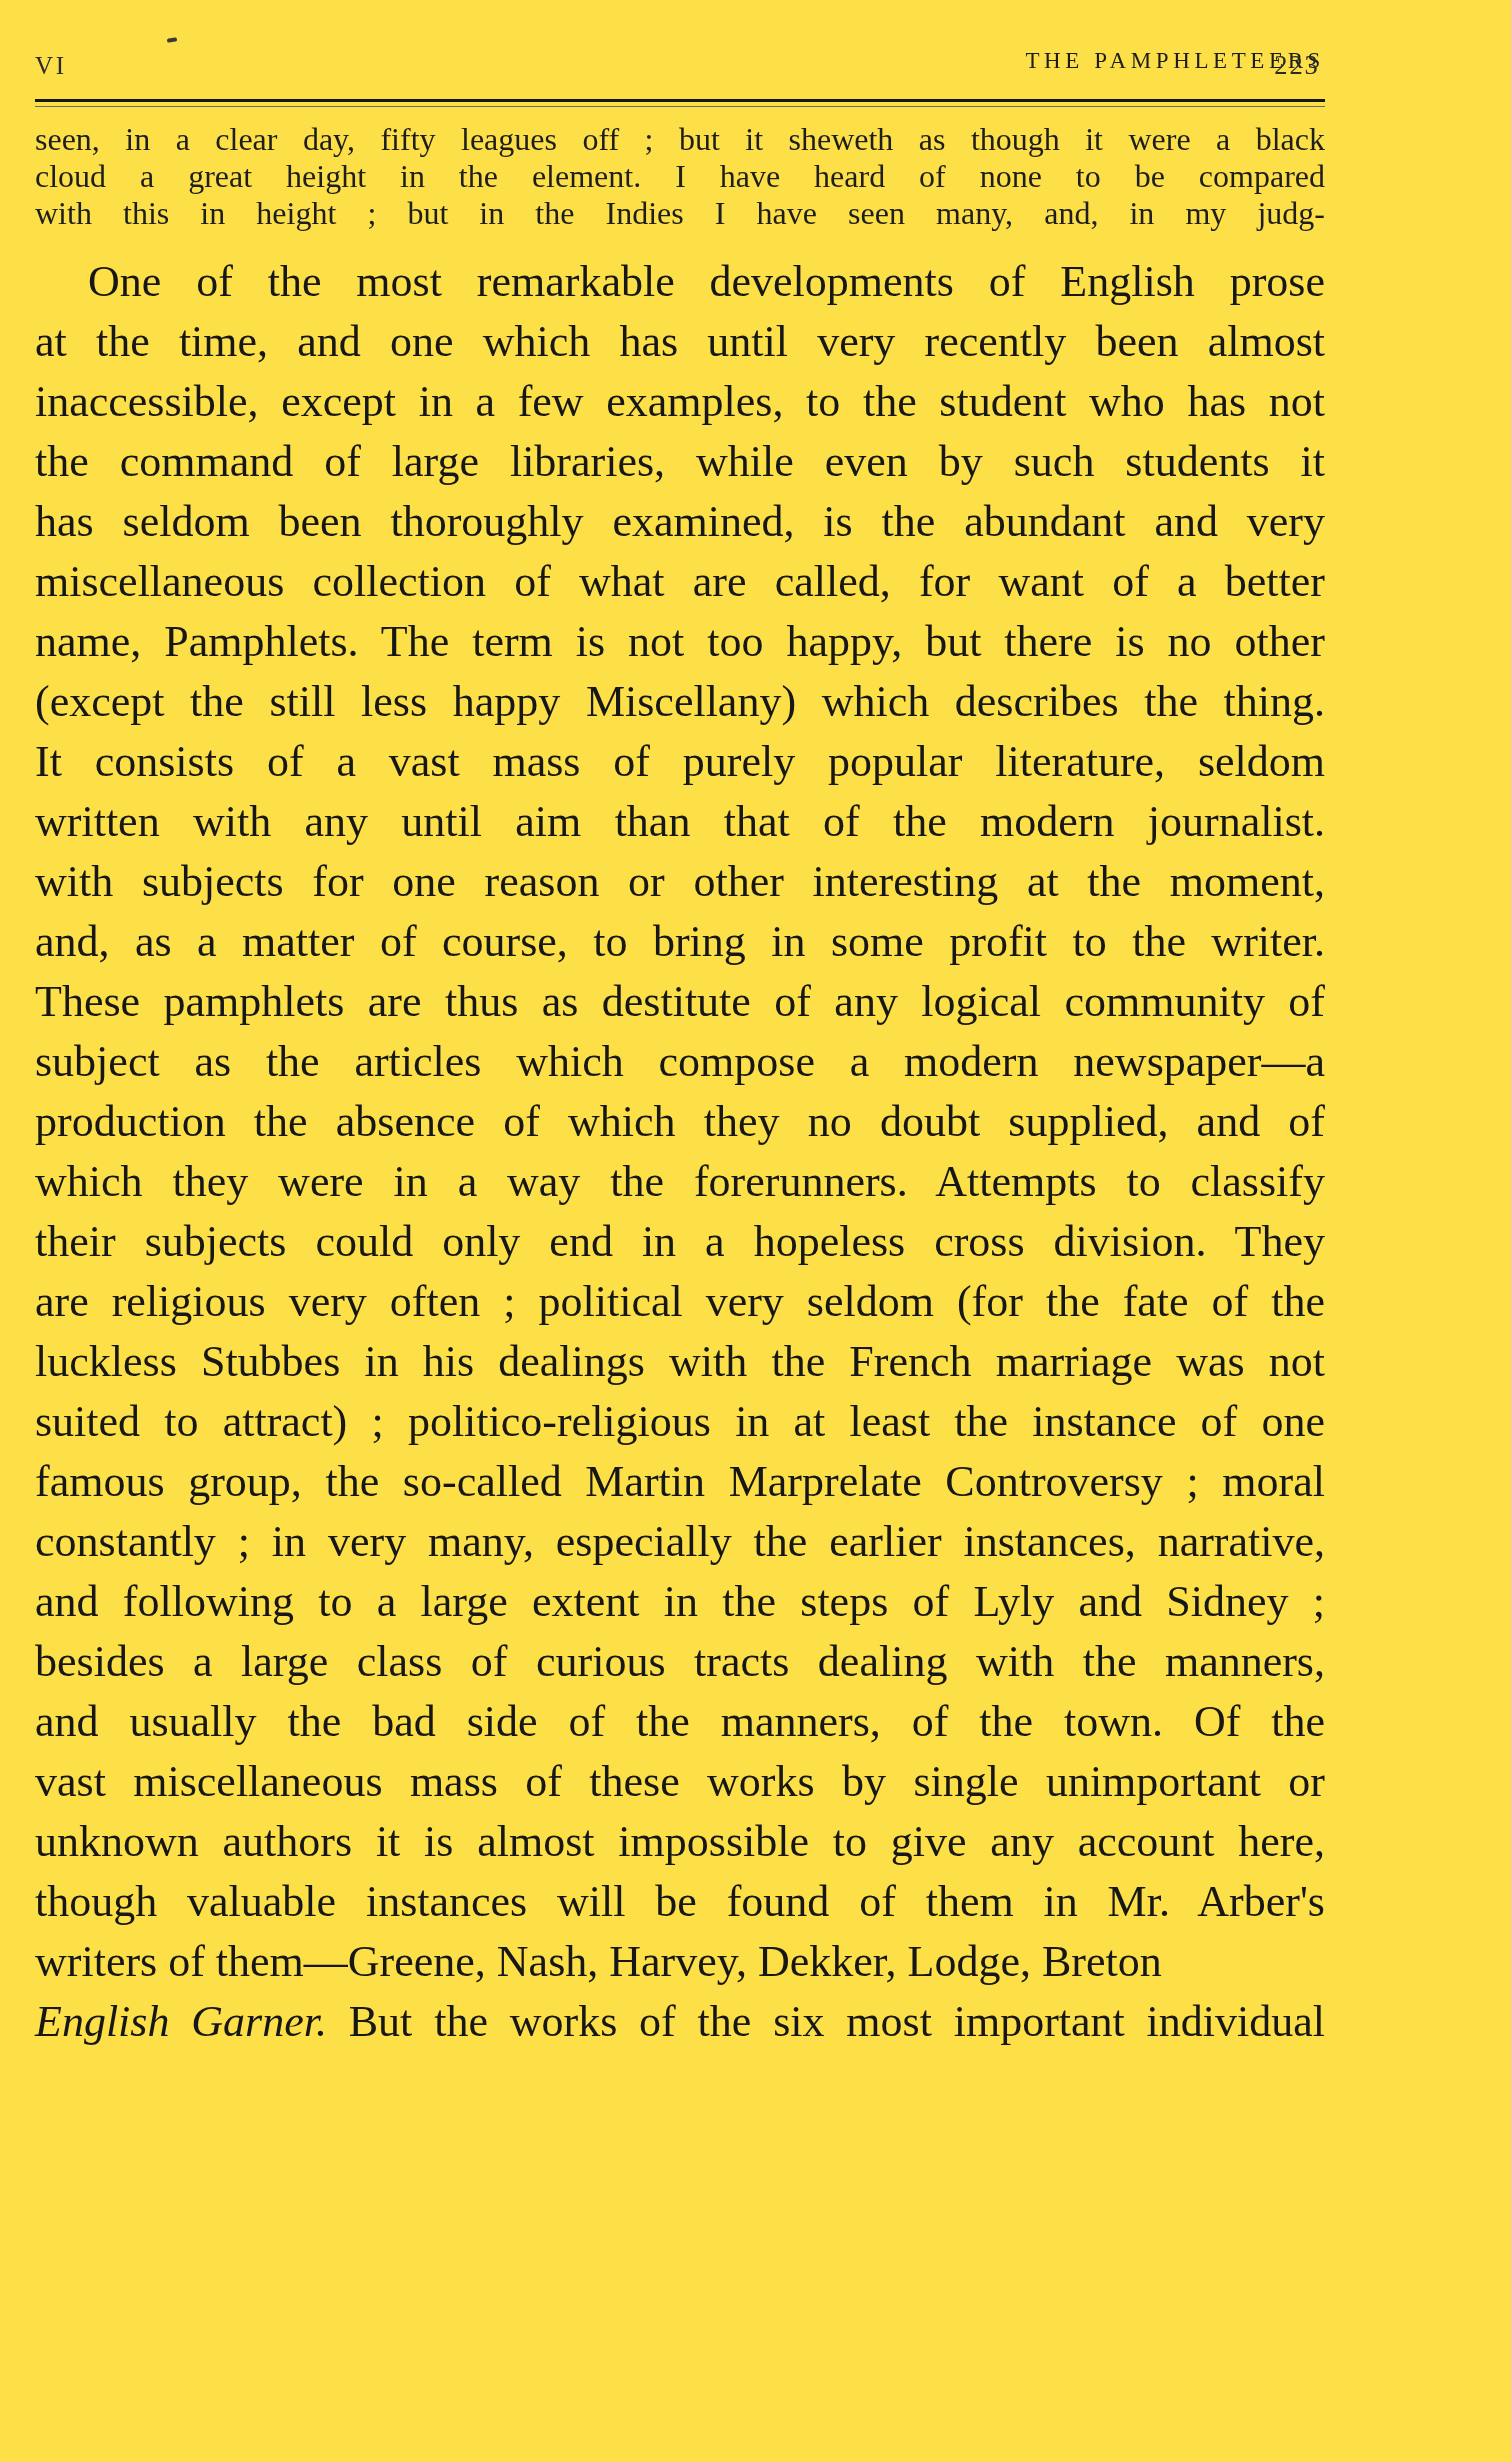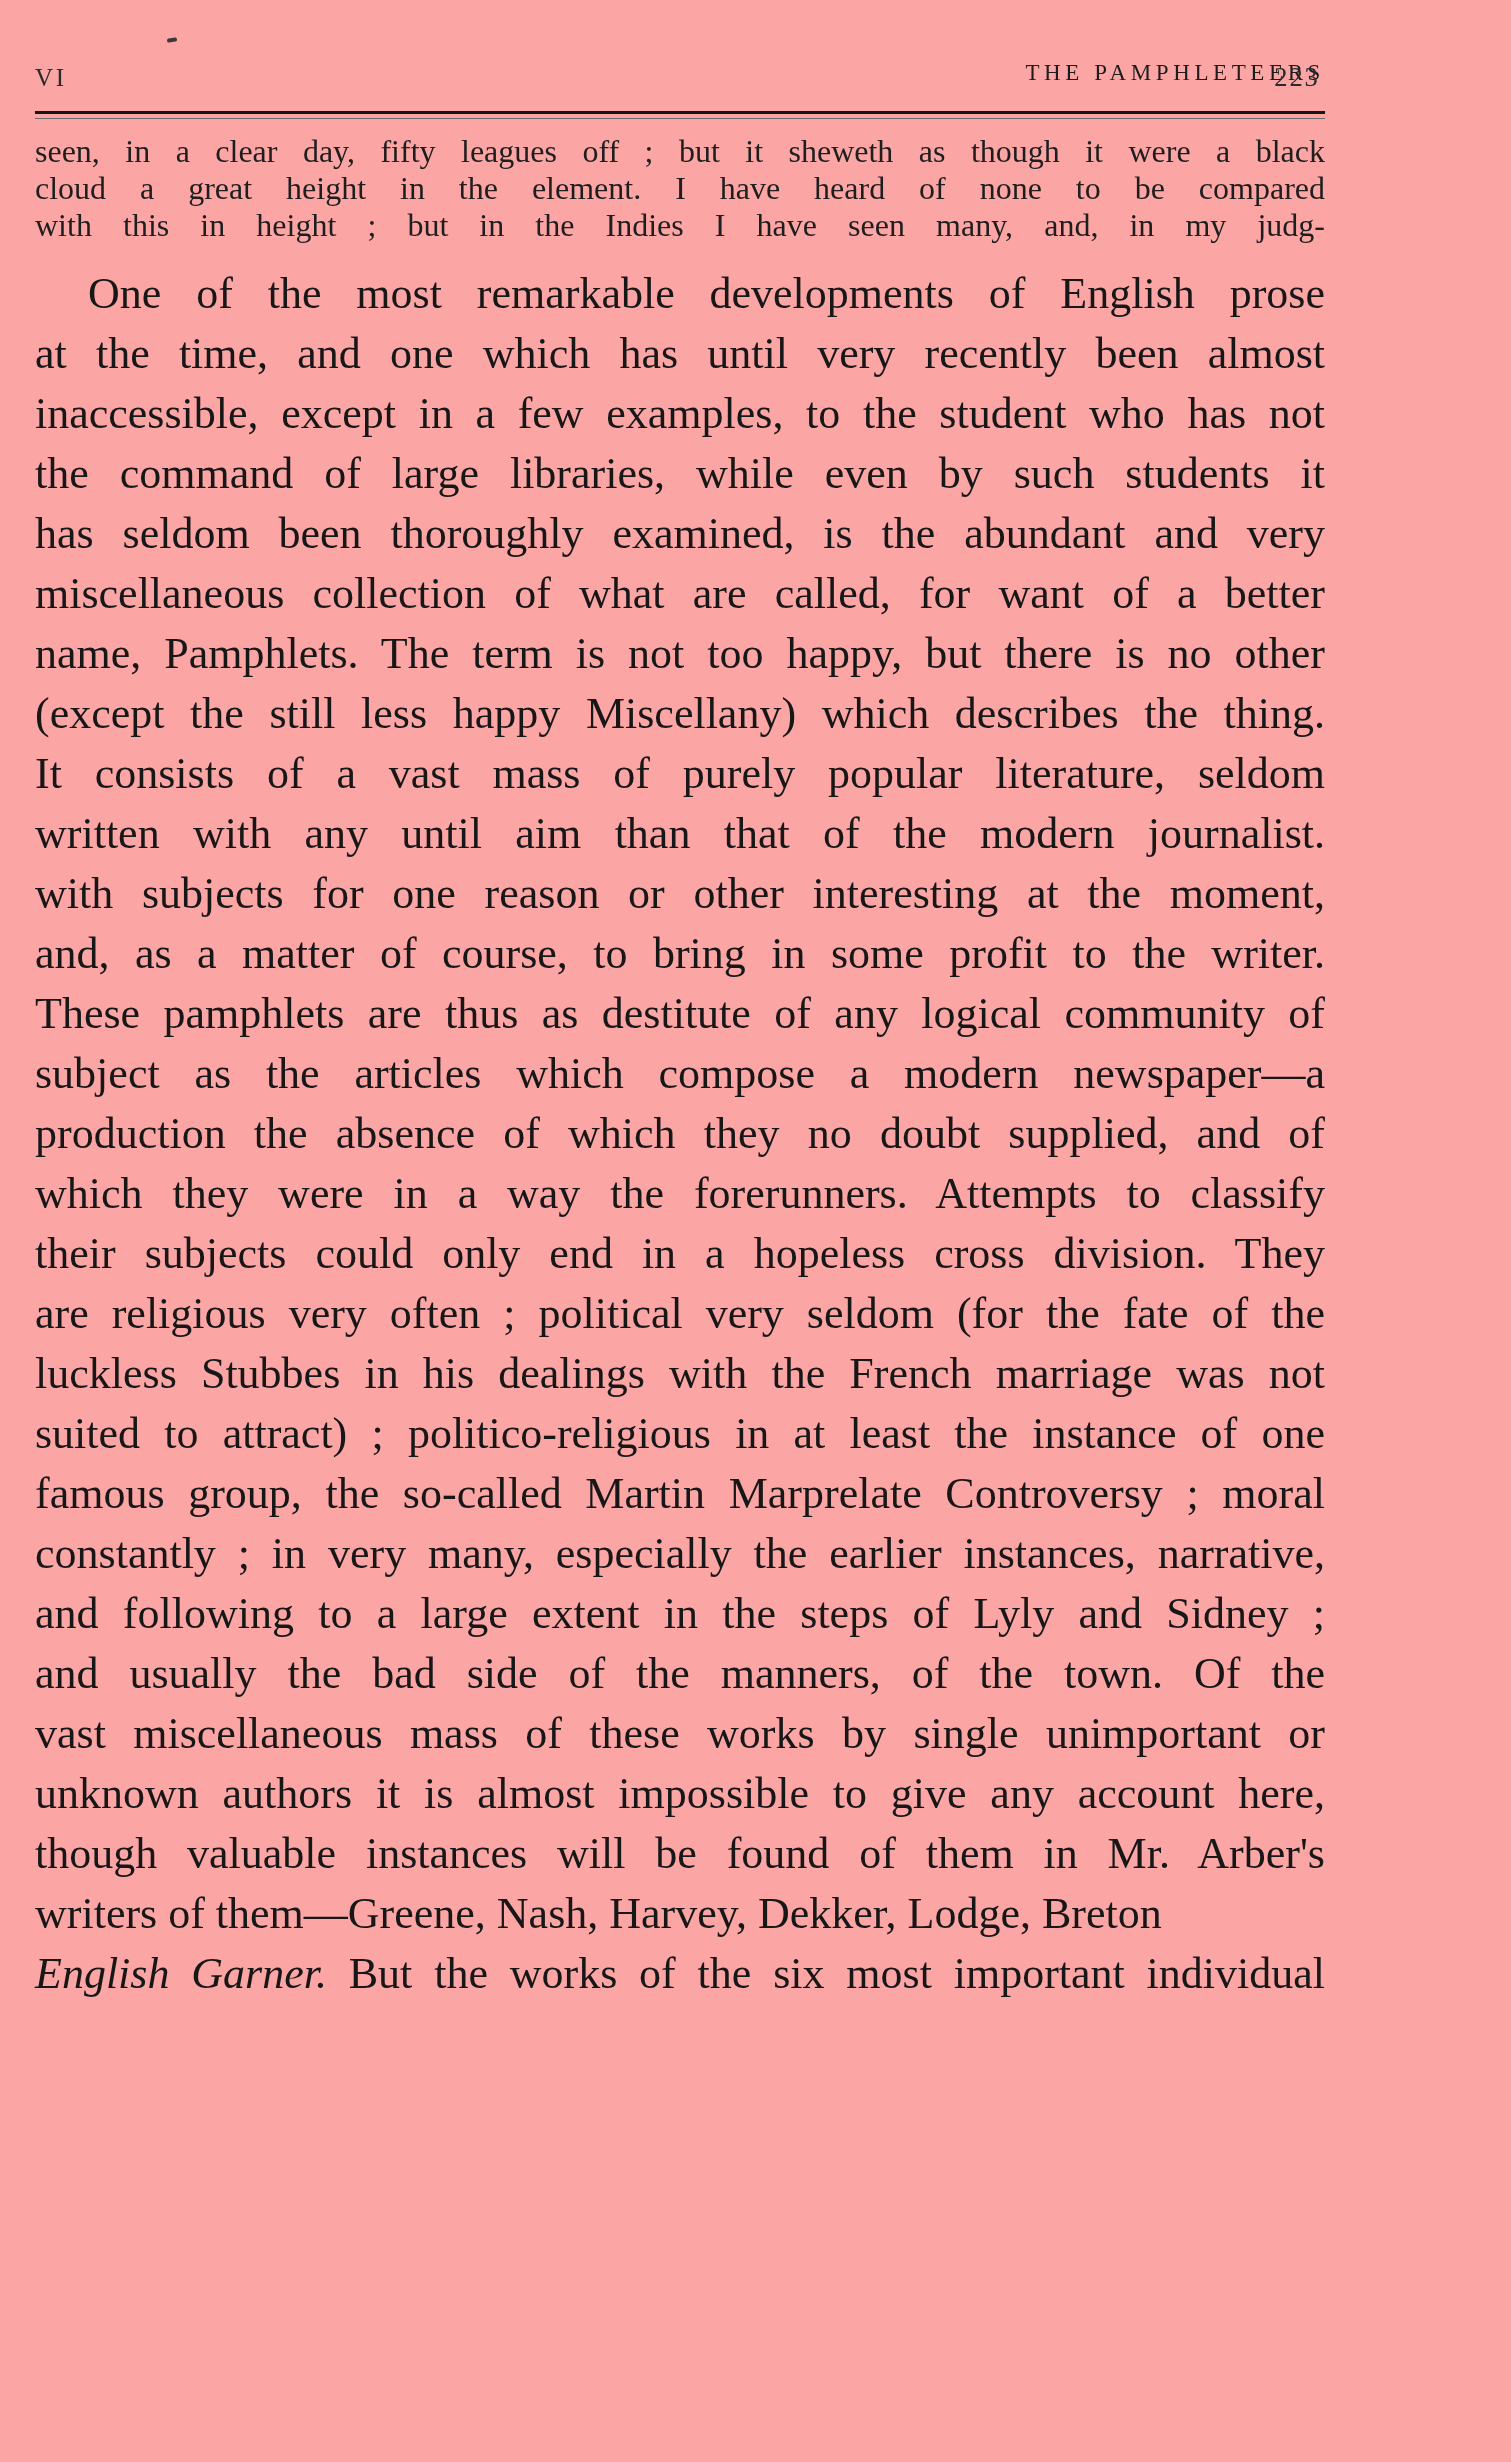--- a/index.html
+++ b/index.html
@@ -4,25 +4,25 @@
 <style>
   html, body {
     margin: 0;
     padding: 0;
     background: #f6f5f2;
   }
   .page {
     position: relative;
     width: 1512px;
     height: 2462px;
-    background: #fca5a5;
+    background: #fde047;
     color: #1c1c1c;
     font-family: "Liberation Serif", "DejaVu Serif", serif;
     box-sizing: border-box;
-    padding: 60px 0 0 35px;
+    padding: 48px 0 0 35px;
     overflow: hidden;
   }
   .text-col {
     width: 1290px;
   }
   .running-head {
     position: relative;
     height: 38px;
     font-size: 27.5px;
     color: #222;
@@ -135,20 +135,21 @@
         <div class="tline just"><span>subject as the articles which compose a modern newspaper—a</span></div>
         <div class="tline just"><span>production the absence of which they no doubt supplied, and of</span></div>
         <div class="tline just"><span>which they were in a way the forerunners.  Attempts to classify</span></div>
         <div class="tline just"><span>their subjects could only end in a hopeless cross division.  They</span></div>
         <div class="tline just"><span>are religious very often ; political very seldom (for the fate of the</span></div>
         <div class="tline just"><span>luckless Stubbes in his dealings with the French marriage was not</span></div>
         <div class="tline just"><span>suited to attract) ; politico-religious in at least the instance of one</span></div>
         <div class="tline just"><span>famous group, the so-called Martin Marprelate Controversy ; moral</span></div>
         <div class="tline just"><span>constantly ; in very many, especially the earlier instances, narrative,</span></div>
         <div class="tline just"><span>and following to a large extent in the steps of Lyly and Sidney ;</span></div>
+        <div class="tline just"><span>besides a large class of curious tracts dealing with the manners,</span></div>
         <div class="tline just"><span>and usually the bad side of the manners, of the town.  Of the</span></div>
         <div class="tline just"><span>vast miscellaneous mass of these works by single unimportant or</span></div>
         <div class="tline just"><span>unknown authors it is almost impossible to give any account here,</span></div>
         <div class="tline just"><span>though valuable instances will be found of them in Mr. Arber's</span></div>
         <div class="tline"><span>writers of them—Greene, Nash, Harvey, Dekker, Lodge, Breton</span></div>
         <div class="tline just"><span class="italic">English Garner.</span><span>  But the works of the six most important individual</span></div>
       </div>
 
   </div>
 </div>

